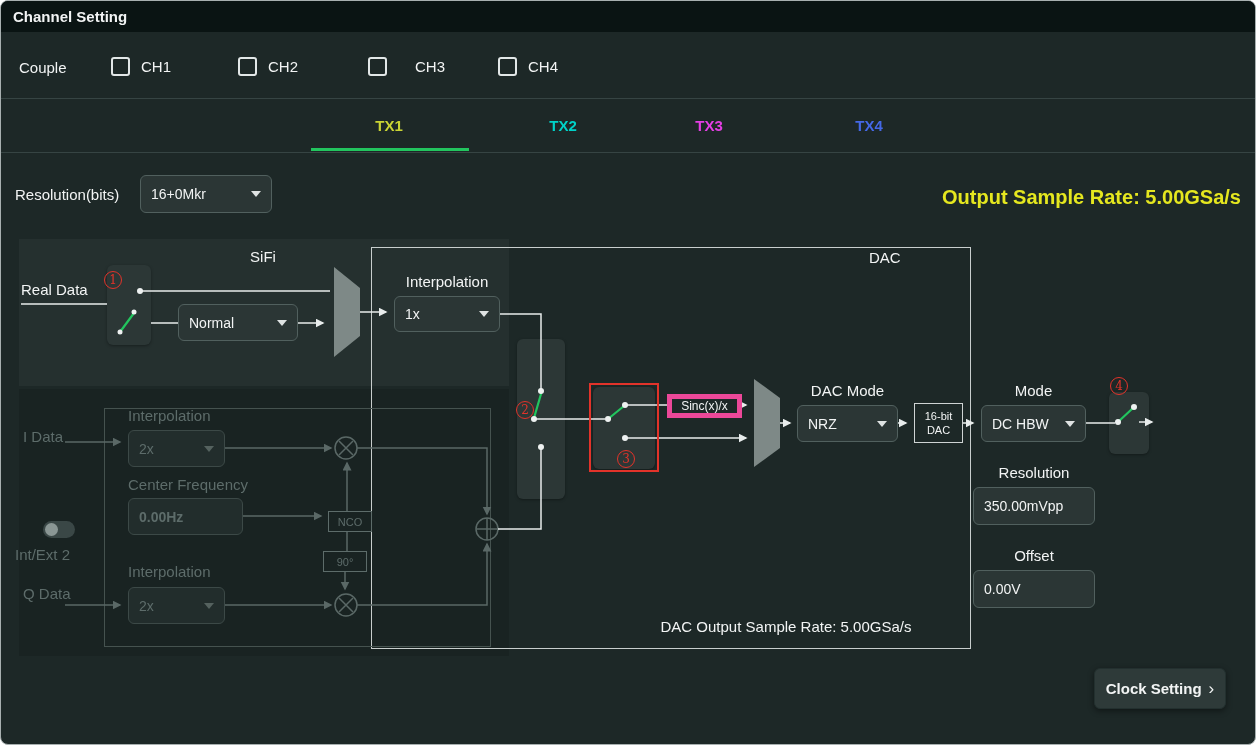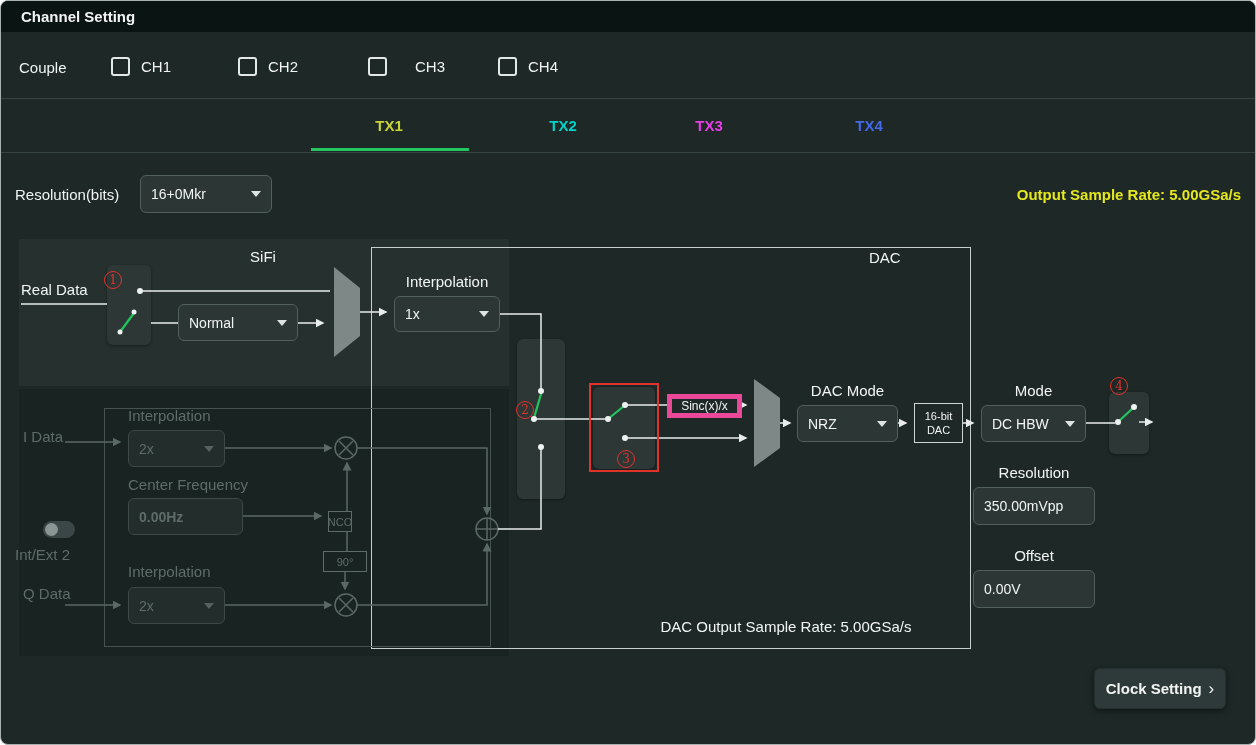--- a/index.html
+++ b/index.html
@@ -2,41 +2,41 @@
 <html style="--bg: #1d2827; --titlebar_bg: #0a1413; --panel_light: #25302f; --panel_dark: #192322; --control_bg: #2b3635; --control_border: #51605e; --separator: #364443; --wire: #e8ecec; --wire_dim: #5a6866; --green: #22c55e; --red: #e2332a; --yellow: #e5e71f; --text: #f2f4f4; --text_dim: #5d6c6a; --tab_tx1: #c9d434; --tab_tx2: #00d2c8; --tab_tx3: #e43ee4; --tab_tx4: #4468e6; --mux_fill: #7e8987;"><head>
 <meta charset="utf-8">
 <style>
   * { margin:0; padding:0; box-sizing:border-box; }
   body { width:1256px; height:745px; background:#ffffff; font-family:"Liberation Sans","DejaVu Sans",sans-serif; }
   #app { position:absolute; left:0; top:0; width:1256px; height:745px; background:var(--bg,#1d2827);
          border:1px solid #a8b0b0; border-radius:8px; overflow:hidden; color:var(--text,#f2f4f4); }
 
   
   .titlebar { position:absolute; left:0; top:0; width:100%; height:31px; background:var(--titlebar_bg,#0a1413);
-              display:flex; align-items:center; padding-left:20px; font-size:15px; font-weight:bold; }
+              display:flex; align-items:center; padding-left:12px; font-size:15px; font-weight:bold; }
 
   .sep { position:absolute; left:0; width:100%; height:1px; background:var(--separator,#364443); }
 
   
   .couple-label { position:absolute; left:18px; top:58px; font-size:15px; }
   .chk { position:absolute; top:56px; display:flex; align-items:center; gap:11px; font-size:15px; }
   .chk .box { width:19px; height:19px; border:2px solid #e2e7e7; border-radius:3px; background:transparent; }
 
   
   .tab { position:absolute; top:98px; width:160px; height:52px; display:flex; align-items:center; justify-content:center;
          font-size:15px; font-weight:bold; }
   .tab-tx1 { color:var(--tab_tx1,#c9d434); }
   .tab-tx2 { color:var(--tab_tx2,#00d2c8); }
   .tab-tx3 { color:var(--tab_tx3,#e43ee4); }
   .tab-tx4 { color:var(--tab_tx4,#4468e6); }
   .tab-underline { position:absolute; left:310px; top:147px; width:158px; height:3px; background:var(--green,#22c55e); }
 
   
   .res-label { position:absolute; left:14px; top:185px; font-size:15px; }
-  .osr { position:absolute; right:14px; top:185px; font-size:15px; font-weight:bold; color:var(--yellow,#e5e71f); }
+  .osr { position:absolute; right:14px; top:185px; font-size:20px; font-weight:bold; color:var(--yellow,#e5e71f); }
 
   
   .dd, .fld { position:absolute; display:flex; align-items:center; background:var(--control_bg,#2b3635);
               border:1px solid var(--control_border,#51605e); border-radius:6px; font-size:14px; color:var(--text,#f2f4f4);
               padding:16px 10px; }
   .dd { justify-content:space-between; }
   .caret { width:0; height:0; border-left:5px solid transparent; border-right:5px solid transparent;
            border-top:6px solid #dfe3e3; margin-left:8px; flex:none; }
   .disabled { background:#222d2c; border-color:#3c4947; color:var(--text_dim,#5d6c6a); }
   .disabled .caret { border-top-color:#55625f; }
@@ -242,21 +242,21 @@
     <span>2x</span>
     <span class="caret"></span>
   </div>
   <div class="fld disabled z4" style="left:127px; top:497px; width:115px; height:37px;font-weight:bold;">
     <span>0.00Hz</span>
   </div>
   <div class="dd disabled z4" style="left:127px; top:586px; width:97px; height:37px;">
     <span>2x</span>
     <span class="caret"></span>
   </div>
-  <div class="smallbox" style="left:327px; top:510px; width:24px; height:21px;">
+  <div class="smallbox" style="left:327px; top:510px; width:44px; height:21px;">
     <span>NCO</span>
   </div>
   <div class="smallbox" style="left:322px; top:550px; width:44px; height:21px;">
     <span>90°</span>
   </div>
   <div class="toggle">
     <span class="knob"></span>
   </div>
 
   <div class="sinc" style="left:666px; top:393px; width:75px; height:24px;">

